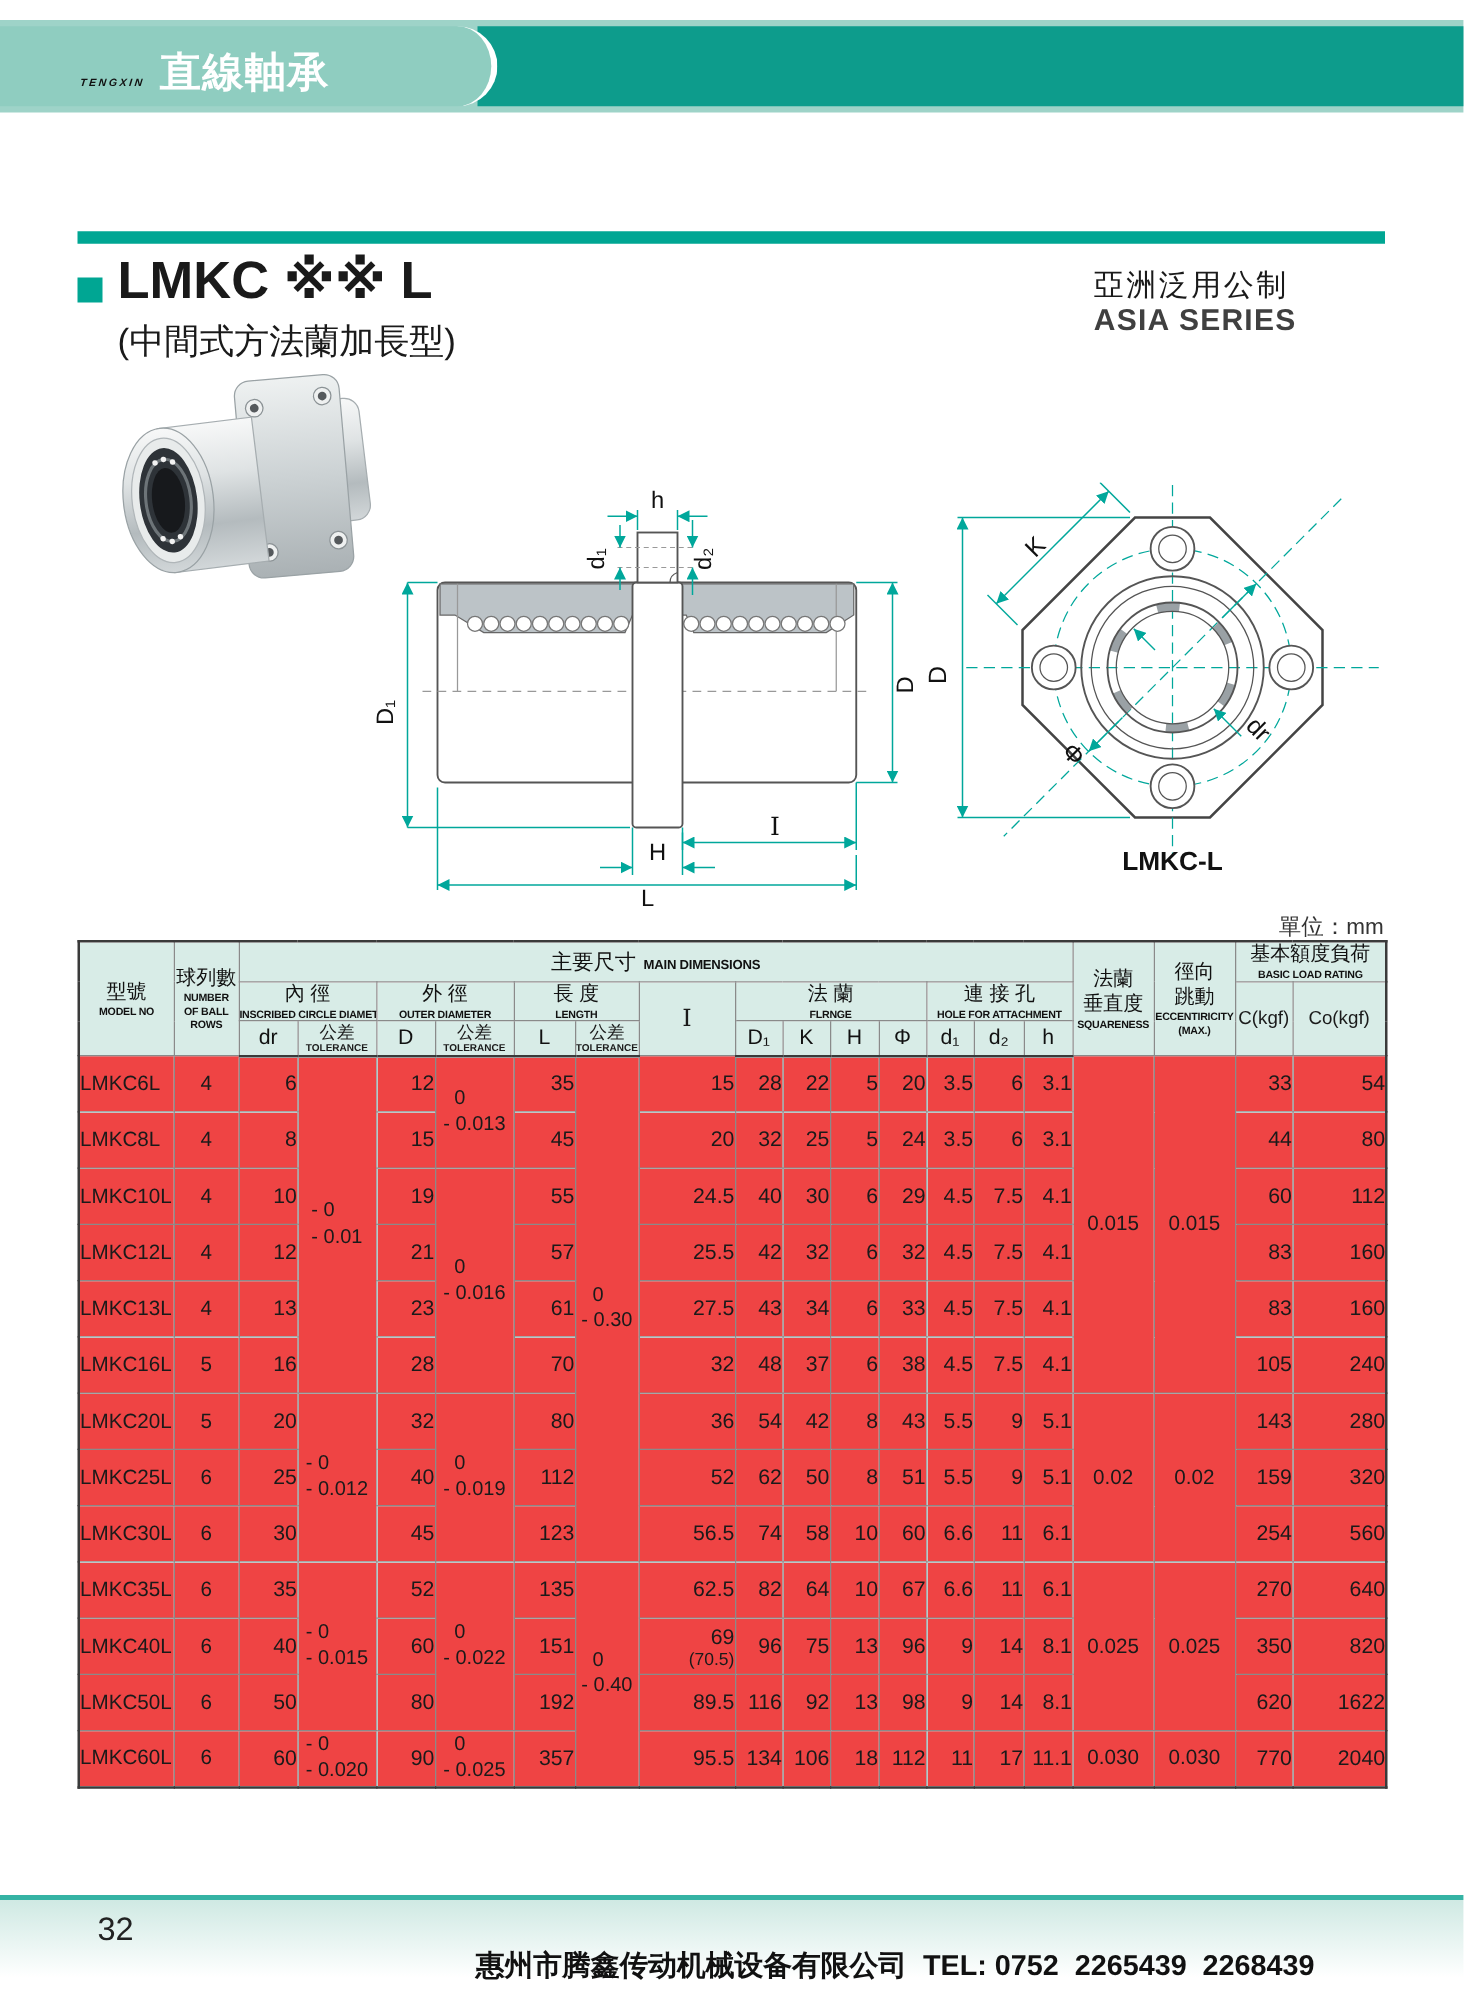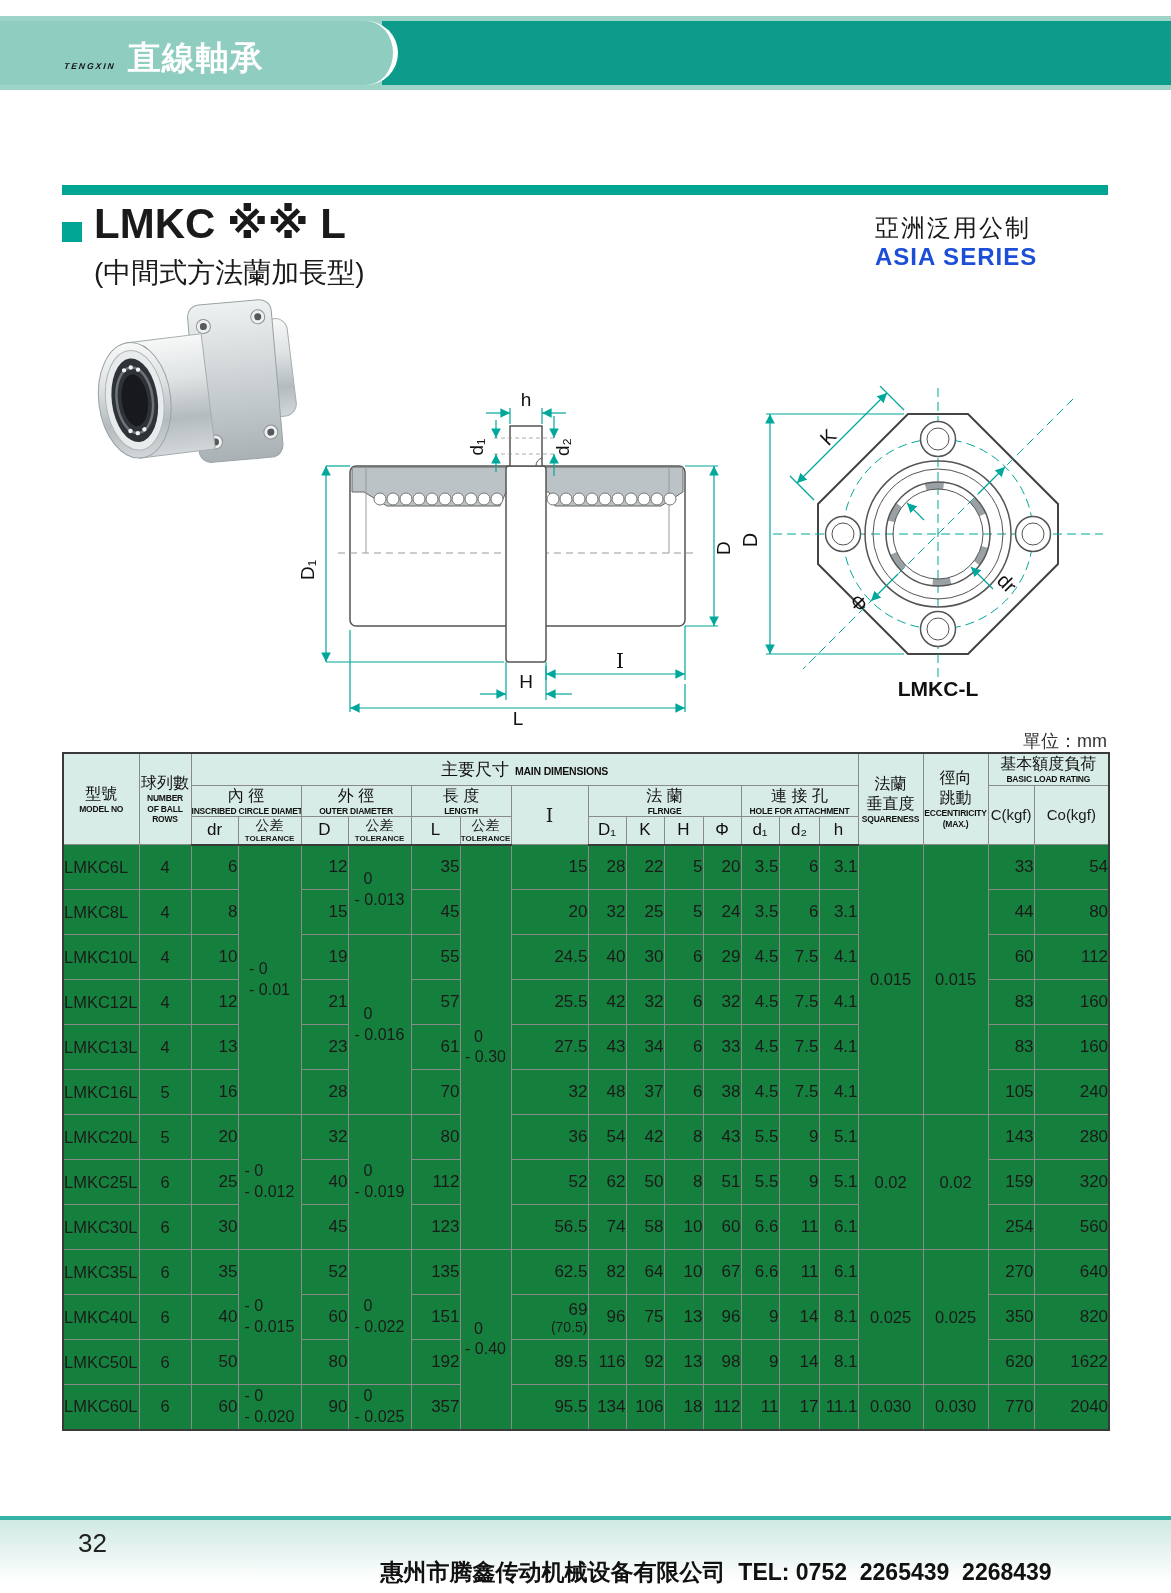--- a/index.html
+++ b/index.html
@@ -13,21 +13,21 @@
   .logo-text{position:absolute;left:64px;top:36px;color:#ffffff;font-size:33px;font-weight:bold;
              letter-spacing:1px;white-space:nowrap;}
   .logo-text .en{font-style:italic;font-weight:900;letter-spacing:2px;display:inline-block;transform:skewX(-6deg);margin-right:12px;}
   
   .doc-title{position:absolute;left:70px;top:120px;font-size:36px;font-weight:bold;letter-spacing:1px;}
   .title-rule{position:absolute;left:62px;top:185px;width:1046px;height:10px;background:#00a693;}
   .bullet{position:absolute;left:62px;top:222px;width:20px;height:20px;background:#00a693;}
   .model-title{position:absolute;left:94px;top:198px;font-size:42px;font-weight:bold;line-height:52px;}
   .model-sub{position:absolute;left:94px;top:254px;font-size:28px;}
   .series-zh{position:absolute;left:875px;top:212px;font-size:24px;letter-spacing:2px;}
-  .series-en{position:absolute;left:875px;top:243px;font-size:24px;font-weight:bold;color:#1d4ed8;letter-spacing:1px;}
+  .series-en{position:absolute;left:875px;top:243px;font-size:24px;font-weight:bold;color:#404040;letter-spacing:1px;}
   
   .photo{position:absolute;left:82px;top:298px;}
   .section-drawing{position:absolute;left:290px;top:368px;}
   .flange-drawing{position:absolute;left:733px;top:386px;}
   .unit-note{position:absolute;right:64px;top:729px;font-size:18px;color:#333;}
   
   .tbl-wrap{position:absolute;left:62px;top:752px;width:1046px;}
   table.spec{border-collapse:collapse;table-layout:fixed;width:1046px;border:2px solid #3a3a3a;}
   table.spec th,table.spec td{border:1px solid #8a8a8a;padding:0;vertical-align:middle;overflow:hidden;}
   table.spec thead th{background:#d8ece7;font-weight:normal;text-align:center;}
@@ -35,21 +35,21 @@
   .zh{font-size:16px;line-height:1.25;color:#111;}
   .en{font-size:8.5px;line-height:1.25;font-weight:bold;letter-spacing:-0.2px;color:#111;white-space:nowrap;}
   .inline-h .zh,.inline-h .en{display:inline;}
   .inline-h .zh{font-size:17px;margin-right:6px;}
   .inline-h .en{font-size:10.5px;}
   .khead{font-size:17px;color:#111;}
   .ihead{font-family:"DejaVu Serif",serif;font-size:19px;}
   .chead{font-size:15px;}
   th .tolzh{font-size:14px;line-height:1.2;}
   th .tolen{font-size:8px;line-height:1.2;font-weight:bold;}
-  tbody tr{height:45px;background:#15803d;}
+  tbody tr{height:45px;background:#ef4444;}
   td.model{text-align:left;padding-left:7px;font-size:16.5px;}
   td.c{text-align:center;font-size:16.5px;}
   td.num{text-align:right;padding-right:7px;font-size:17px;}
   td.tol{text-align:center;font-size:16px;}
   td.tol .tl{display:inline-block;text-align:left;line-height:1.3;white-space:pre;}
   td .isub{font-size:14px;line-height:1.05;}
   
   .footer-rule{position:absolute;left:0;top:1516px;width:100%;height:4px;background:#35b3a4;}
   .footer-grad{position:absolute;left:0;top:1520px;width:100%;height:73px;
                background:linear-gradient(#cfe9e3,#ffffff 85%);}

